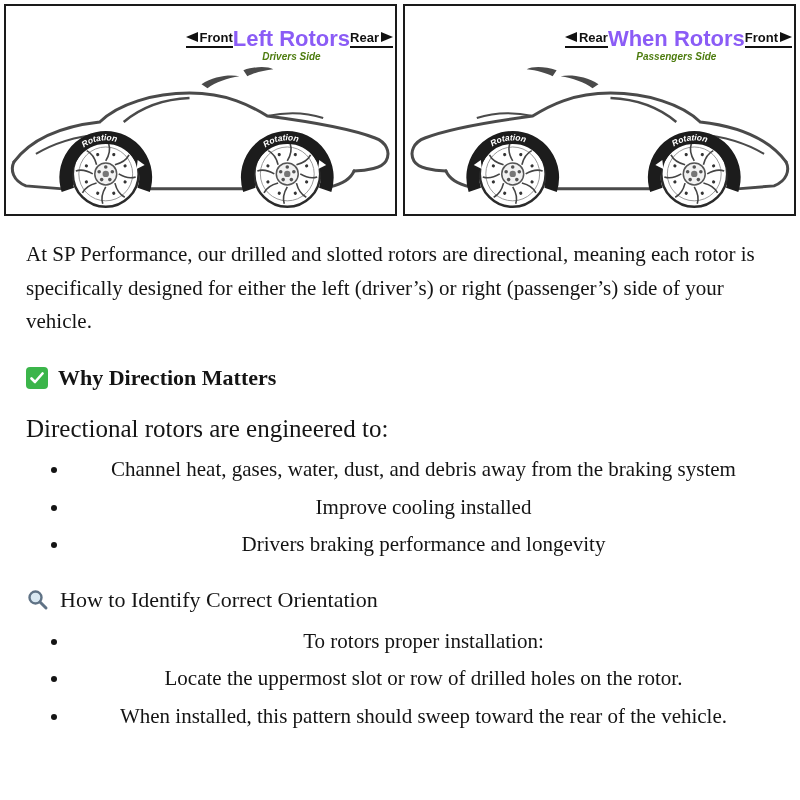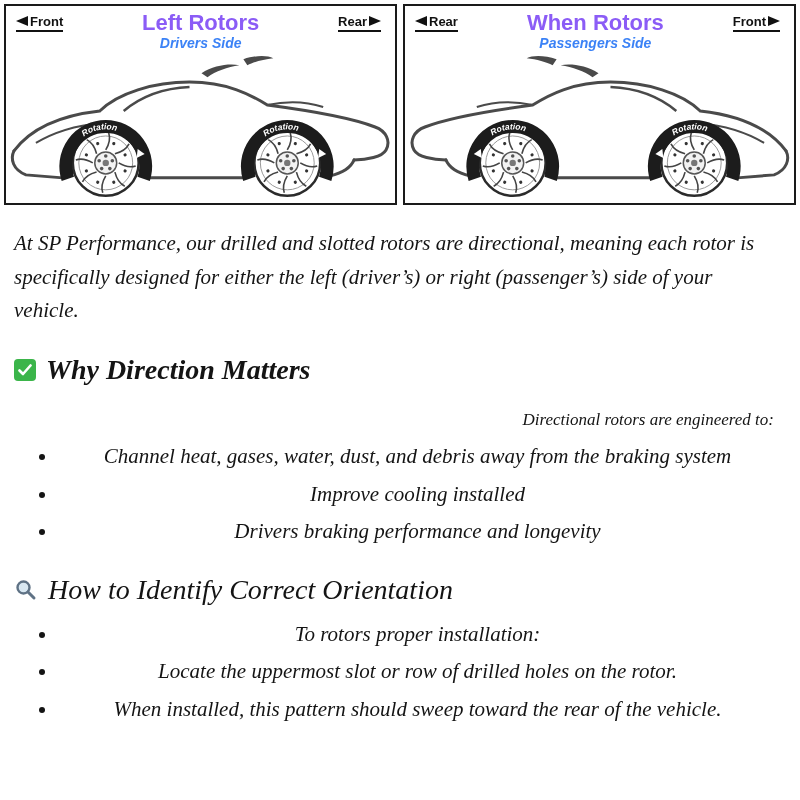--- a/index.html
+++ b/index.html
@@ -1,39 +1,39 @@
 <!DOCTYPE html>
 <html><head>
 <meta charset="utf-8">
 <style>
   html,body{margin:0;padding:0;background:#fff;}
   body{width:800px;font-family:"Liberation Serif",serif;color:#141414;}
 
   
   .diagram{display:flex;gap:6px;margin:4px 4px 0 4px;}
   .panel{flex:1;border:2px solid #1a1a1a;background:#fff;overflow:hidden;}
-  .panel-header{display:flex;justify-content:space-between;align-items:flex-start;
-    padding:7px 14px 0 10px;font-family:"Liberation Sans",sans-serif;}
+  .panel-header{display:flex;justify-content:flex-end;align-items:flex-start;
+    padding:7px 2px 0 10px;font-family:"Liberation Sans",sans-serif;margin-top:16px;}
   .dir{display:inline-flex;align-items:center;gap:2px;border-bottom:2.5px solid #111;
     padding-bottom:1px;font-weight:bold;font-size:13px;color:#111;height:16px;}
   .tri-l{width:0;height:0;border-top:5px solid transparent;border-bottom:5px solid transparent;
     border-right:12px solid #111;}
   .tri-r{width:0;height:0;border-top:5px solid transparent;border-bottom:5px solid transparent;
     border-left:12px solid #111;}
   .titles{text-align:center;margin-top:-2px;}
   .p-title{font-size:22px;font-weight:bold;color:#8b5cf6;line-height:1.1;}
-  .p-sub{font-size:14px;font-weight:bold;font-style:italic;color:#3b82f6;}
+  .p-sub{font-size:10px;font-weight:bold;font-style:italic;color:#4d7c0f;}
   .car-svg{display:block;width:100%;height:152px;}
 
   
-  .content{padding:4px 26px 28px 14px;font-style:italic;}
+  .content{padding:4px 26px 28px 26px;}
   .intro{font-size:21px;line-height:1.6;margin:18px 0 24px 0;}
-  .sec-head{display:flex;align-items:center;gap:10px;font-size:28px;margin:26px 0 12px 0;}
+  .sec-head{display:flex;align-items:center;gap:10px;font-size:22px;margin:26px 0 12px 0;}
   .sec-head.bold{font-weight:bold;}
-  .lead{font-size:17px;margin:24px 0 10px 0;text-align:right;}
+  .lead{font-size:25px;margin:24px 0 10px 0;}
   ul.bullets{margin:8px 0 18px 0;padding-left:44px;}
   ul.bullets li{font-size:21px;line-height:1.55;margin:5px 0;padding-left:3px;text-align:center;}
 
   
   .check-box{display:inline-flex;width:22px;height:22px;border-radius:4px;
     align-items:center;justify-content:center;flex:0 0 auto;}
   .mag-wrap{display:inline-flex;width:24px;height:24px;align-items:center;justify-content:center;flex:0 0 auto;}
 </style>
 </head>
 <body>

